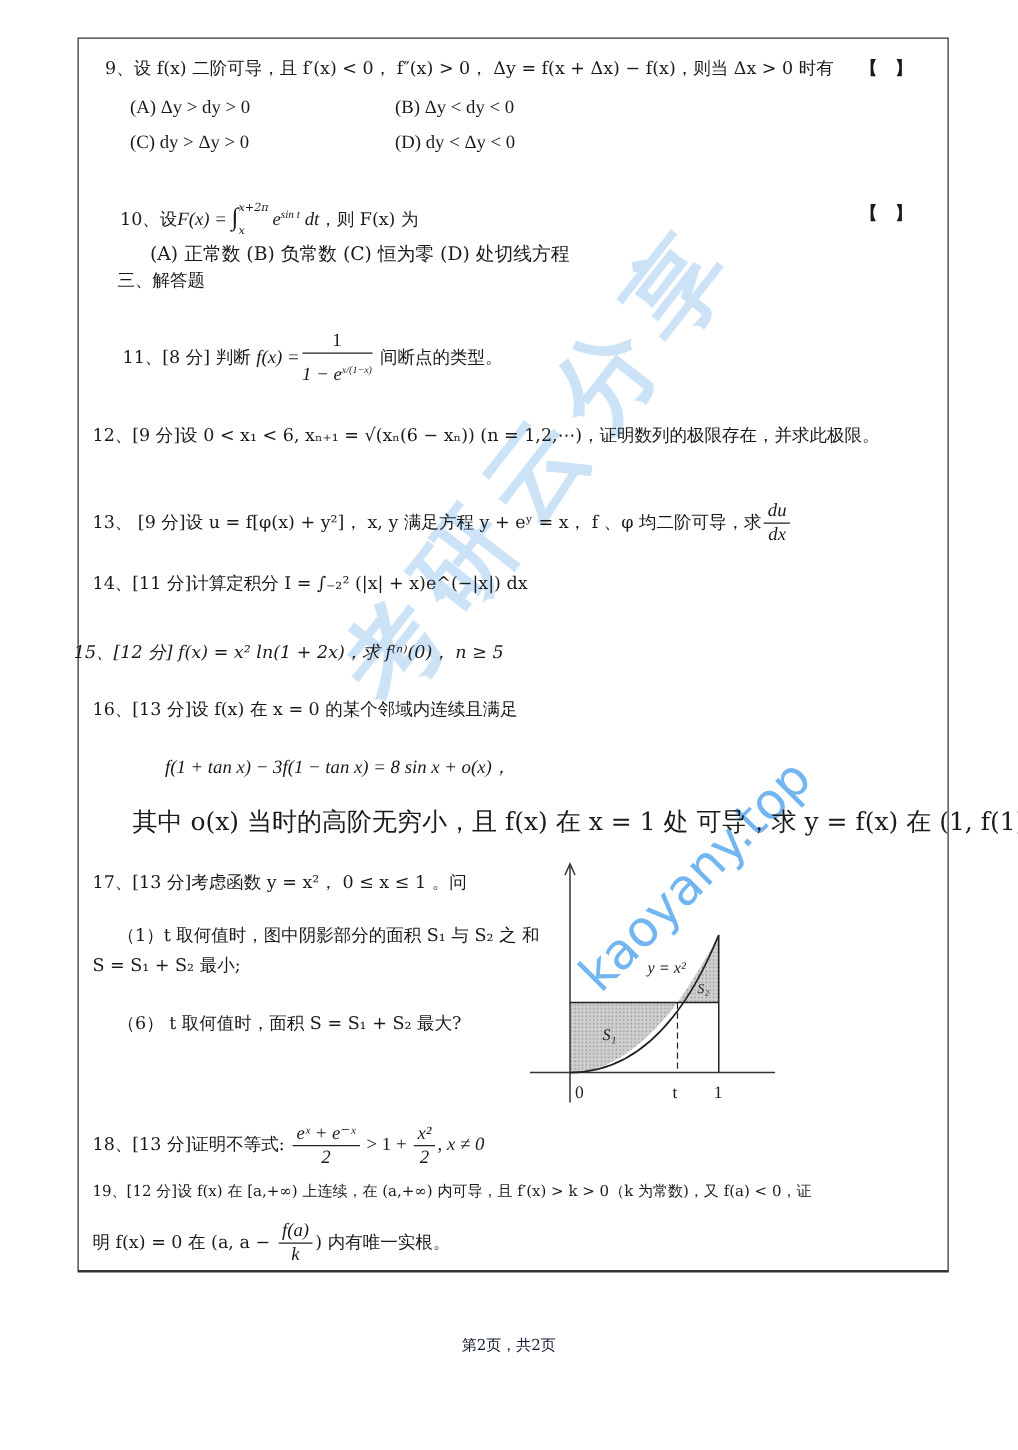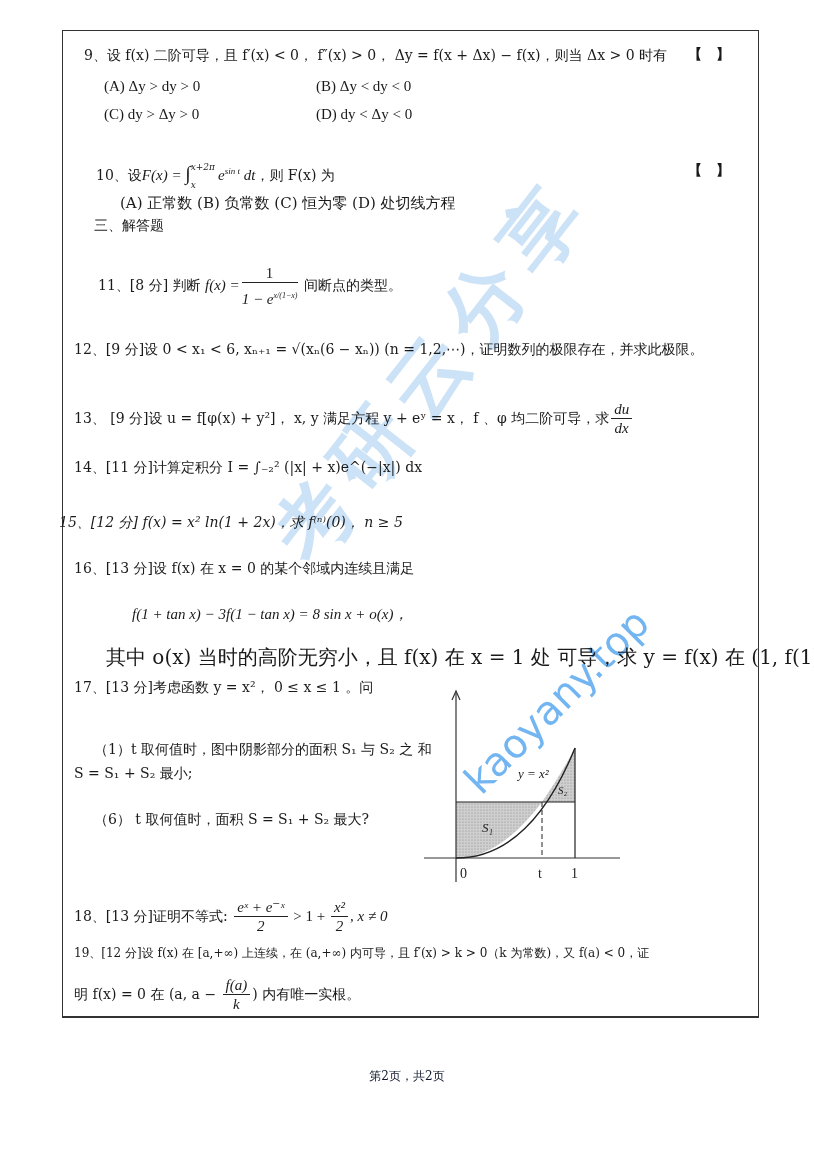--- a/index.html
+++ b/index.html
@@ -64,21 +64,21 @@
 <div class="ln" style="left:74px;top:400px;">
   <span>13、 [9 分]设 u = f[φ(x) + y²]， x, y 满足方程 y + eʸ = x， f 、φ 均二阶可导，求</span><span class="frac m"><span class="num">du</span><span class="den">dx</span></span>
 </div>
 
 <div class="ln" style="left:74px;top:458px;">14、[11 分]计算定积分 I = ∫₋₂² (|x| + x)e^(−|x|) dx</div>
 <div class="ln" style="left:59px;top:513px;font-style:italic;">15、[12 分] f(x) = x² ln(1 + 2x)，求 f⁽ⁿ⁾(0)， n ≥ 5</div>
 <div class="ln" style="left:74px;top:559px;">16、[13 分]设 f(x) 在 x = 0 的某个邻域内连续且满足</div>
 <div class="ln m" style="left:132px;top:605px;">f(1 + tan x) − 3f(1 − tan x) = 8 sin x + o(x)，</div>
 <div class="ln" style="left:106px;top:648px;font-size:20px;">其中 o(x) 当时的高阶无穷小，且 f(x) 在 x = 1 处 可导，求 y = f(x) 在 (1, f(1)) 处切线方程。</div>
 
-<div class="ln" style="left:74px;top:678px;text-align:right;">17、[13 分]考虑函数 y = x²， 0 ≤ x ≤ 1 。问</div>
+<div class="ln" style="left:74px;top:697px;text-align:right;">17、[13 分]考虑函数 y = x²， 0 ≤ x ≤ 1 。问</div>
 <div class="ln" style="left:94px;top:740px;">（1）t 取何值时，图中阴影部分的面积 S₁ 与 S₂ 之   和</div>
 <div class="ln" style="left:74px;top:764px;">S = S₁ + S₂ 最小;</div>
 <div class="ln" style="left:94px;top:810px;">（6） t 取何值时，面积 S = S₁ + S₂ 最大?</div>
 
 <div class="figure">
   <svg width="200" height="200" viewBox="0 0 200 200">
     <defs>
       <pattern id="dots" width="3" height="3" patternUnits="userSpaceOnUse">
         <rect width="3" height="3" fill="#cfcfcf"></rect>
           <circle cx="1" cy="1" r="0.6" fill="#888"></circle>

